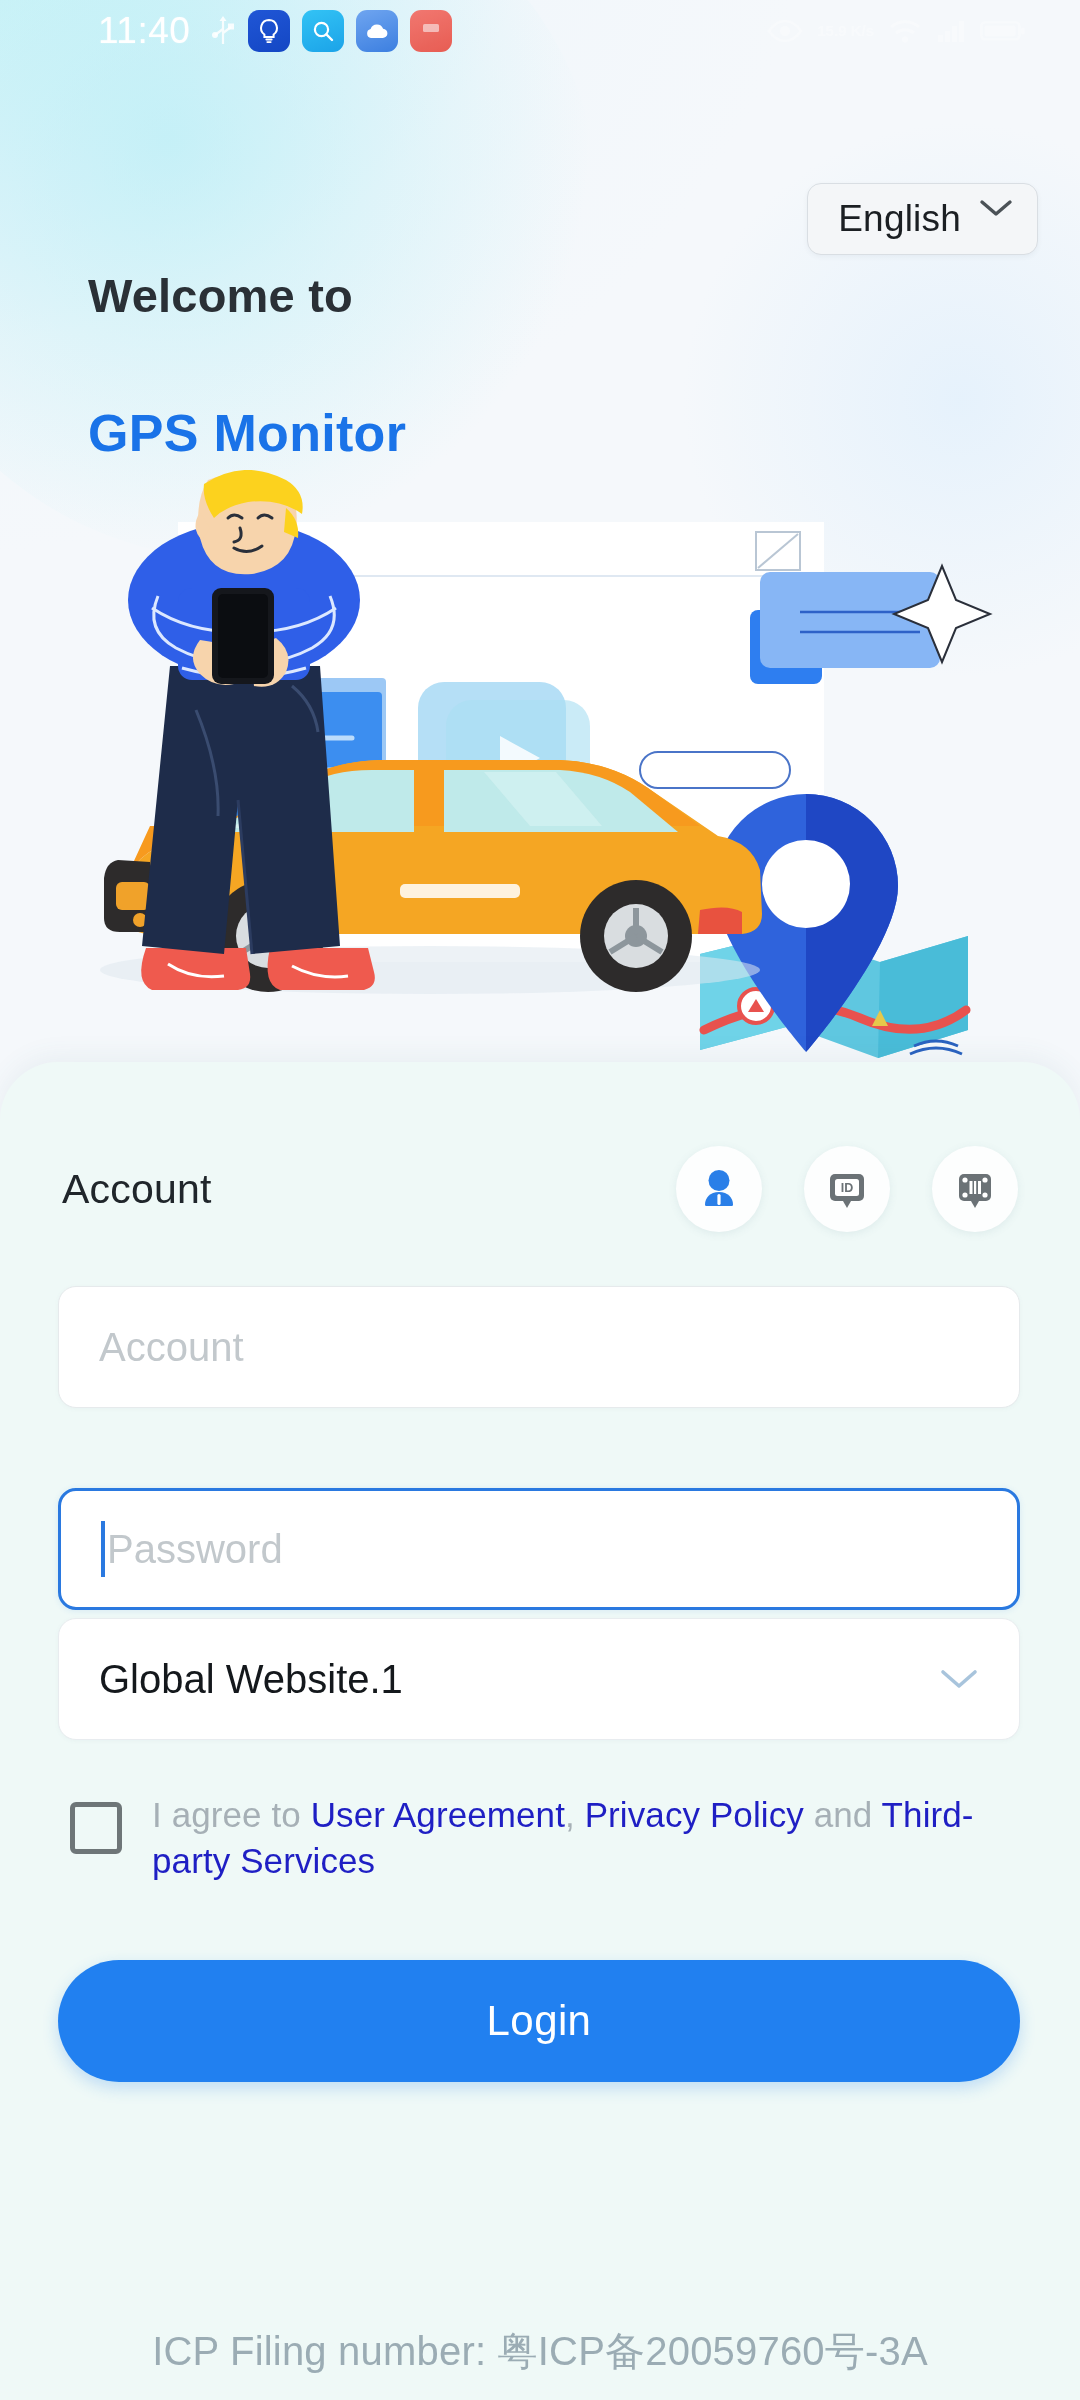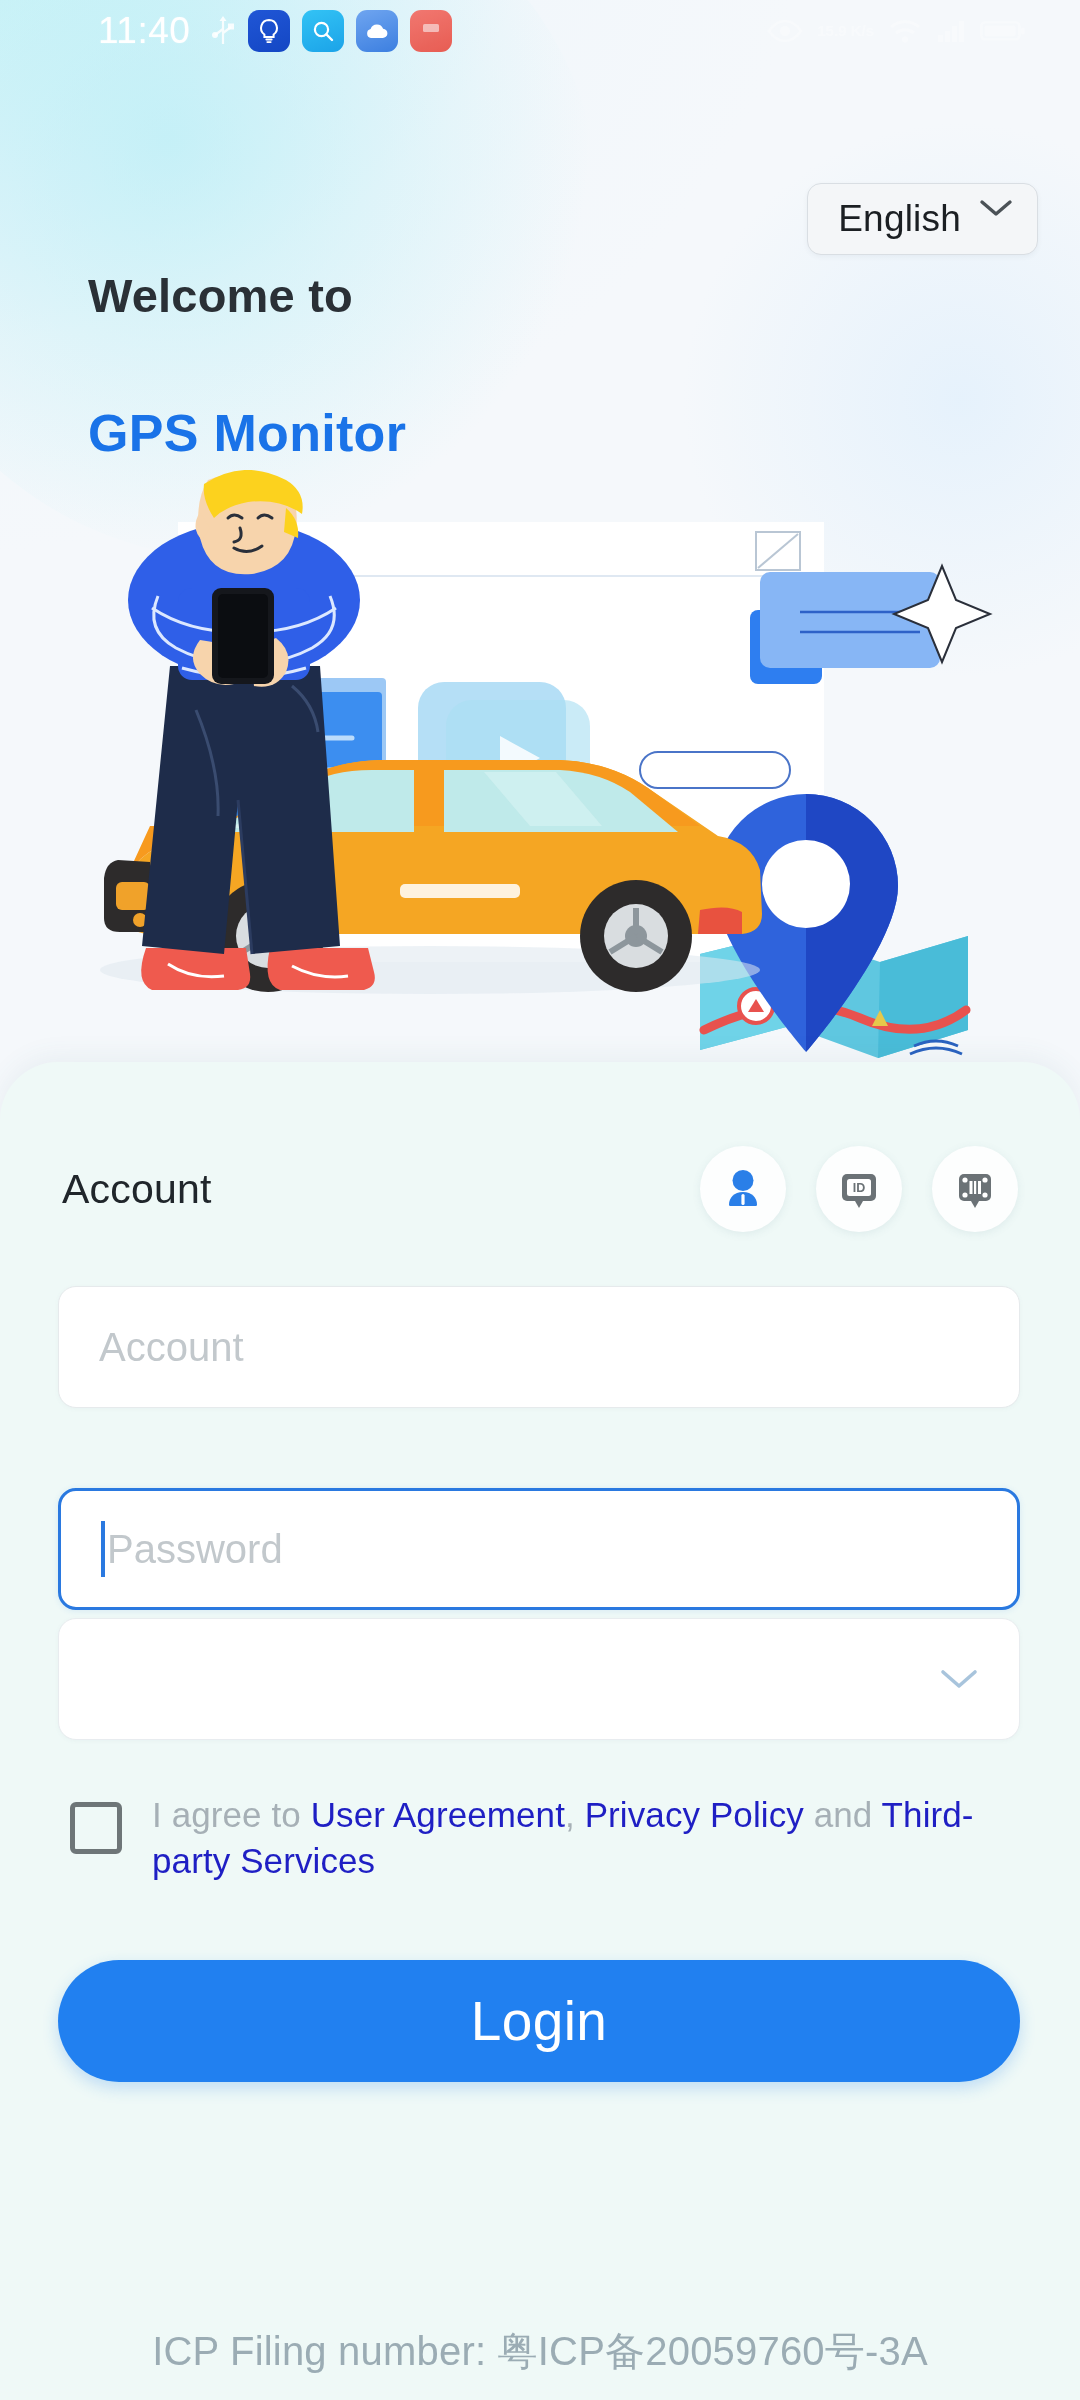--- a/index.html
+++ b/index.html
@@ -76,21 +76,21 @@
     border-radius:58px 58px 0 0;
     box-shadow:0 -6px 26px rgba(70,110,130,.07);
     z-index:30;
   }
 
   #account-row {
     position:absolute; left:62px; top:84px; width:956px;
     display:flex; align-items:center;
   }
   #account-title { font-size:41px; color:#20262b; letter-spacing:.2px; }
-  #mode-buttons { margin-left:auto; display:flex; gap:30px; }
+  #mode-buttons { margin-left:auto; display:flex; gap:42px; }
   .mode-btn {
     width:86px; height:86px; border-radius:50%;
     background:#fdfefe; box-shadow:0 2px 8px rgba(80,120,140,.10);
     display:flex; align-items:center; justify-content:center;
   }
 
   .field {
     position:absolute; left:58px; width:962px; height:122px;
     background:#ffffff; border-radius:18px;
     display:flex; align-items:center; padding:0 40px;
@@ -112,21 +112,21 @@
     background:transparent; flex:none; margin-top:10px;
   }
   #agreement-text {
     font-size:35px; line-height:1.32; color:#a6b0b6; letter-spacing:.1px;
   }
   #agreement-text .lnk { color:#1f1fc4; }
 
   #login-button {
     position:absolute; left:58px; top:898px; width:962px; height:122px;
     background:#2180f0; border-radius:62px; border:none;
-    color:#ffffff; font-size:55px; letter-spacing:.4px;
+    color:#ffffff; font-size:42px; letter-spacing:.4px;
     font-family:"Liberation Sans", sans-serif;
     display:flex; align-items:center; justify-content:center;
     box-shadow:0 6px 16px rgba(33,128,240,.24);
   }
 
   #icp-footer {
     position:absolute; left:0; top:1262px; width:1080px; text-align:center;
     font-size:40px; color:#9bacb4; letter-spacing:.2px;
   }
 </style>
@@ -383,20 +383,21 @@
   <div class="field" id="account-field">
     <span class="placeholder">Account</span>
   </div>
 
   <div class="field" id="password-field">
     <div id="caret"></div>
     <span class="placeholder">Password</span>
   </div>
 
   <div class="field" id="server-field">
+    <span id="server-value">Global Website.1</span>
     <svg id="server-chevron" width="40" height="24" viewBox="0 0 40 24">
       <path d="M4 5 L20 19 L36 5" fill="none" stroke="#a8c4dc" stroke-width="3.6" stroke-linecap="round" stroke-linejoin="round"></path>
     </svg>
   </div>
 
   <div id="agreement-row">
     <div id="agree-checkbox"></div>
     <div id="agreement-text">
       <span>I agree to </span><span class="lnk">User Agreement</span><span>, </span><span class="lnk">Privacy Policy</span><span> and </span><span class="lnk">Third-party Services</span>
     </div>

